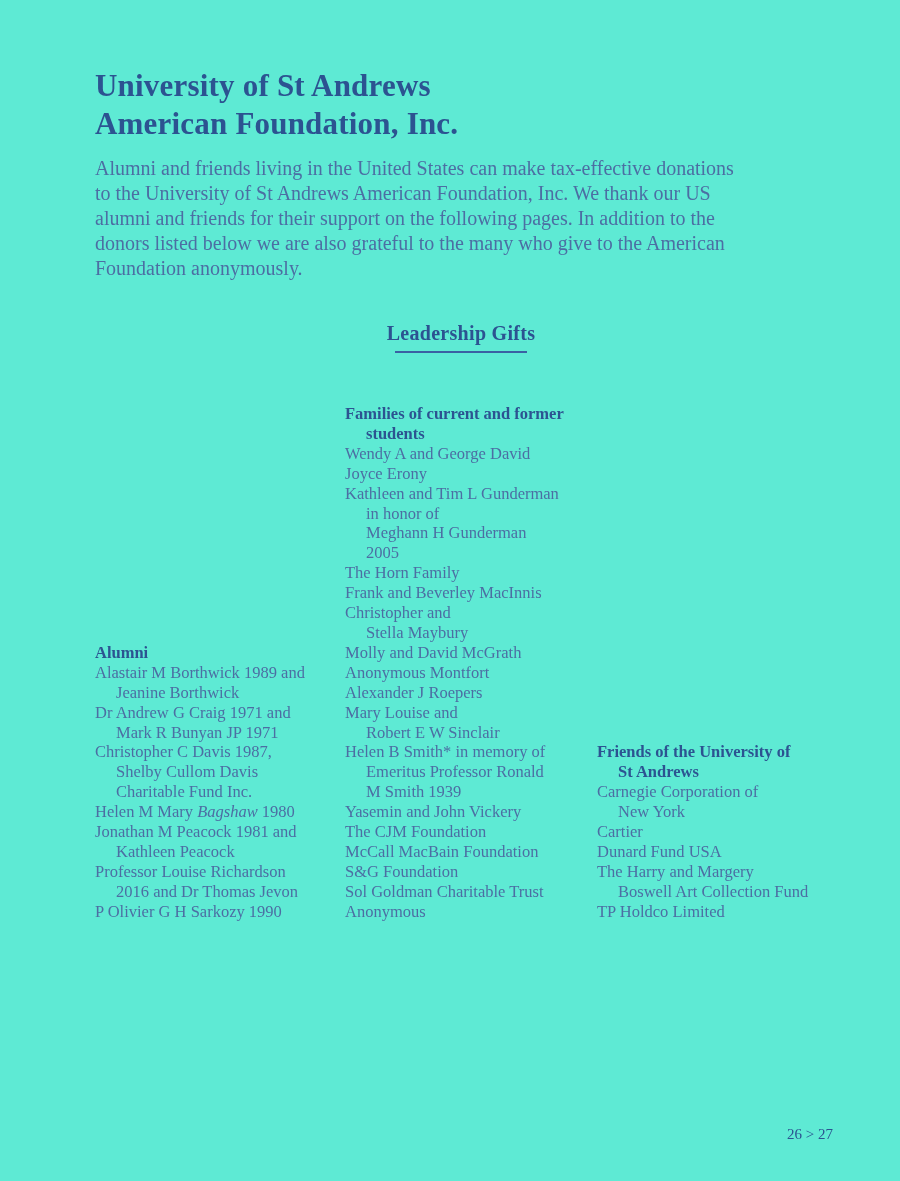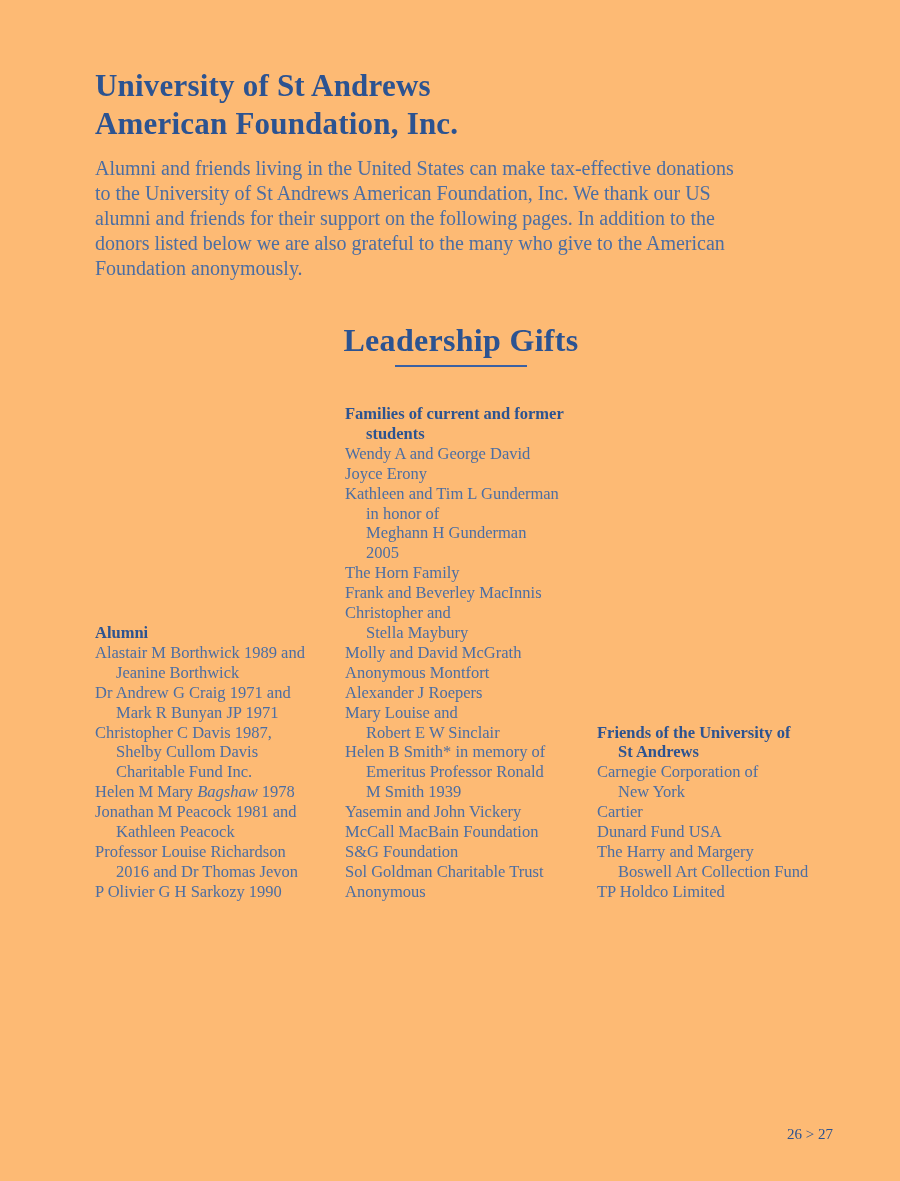--- a/index.html
+++ b/index.html
@@ -5,21 +5,21 @@
   :root{
     --c-dark:#2c5391;
     --c-body:#4c6ea3;
     --c-rule:#3a61a3;
   }
   html,body{margin:0;padding:0;background:#ffffff;}
   .page{
     position:relative;
     width:900px;
     height:1181px;
-    background:#fdba74;
+    background:#5eead4;
     font-family:"Liberation Serif","DejaVu Serif",serif;
     overflow:hidden;
   }
   .title{
     position:absolute;
     left:95px;
     top:46px;
     font-size:31px;
     font-weight:700;
     line-height:38px;
@@ -37,21 +37,21 @@
   }
   .intro-line{white-space:nowrap;}
   .section{
     position:absolute;
     left:95px;
     top:322px;
     width:732px;
     text-align:center;
   }
   .section-title{
-    font-size:32px;
+    font-size:20px;
     font-weight:700;
     color:var(--c-dark);
     letter-spacing:0.3px;
     margin:0;
     display:block;
   }
   .heading-rule{
     width:132px;
     height:2px;
     background:var(--c-rule);
@@ -123,21 +123,21 @@
         <div>
           <div class="line">Dr Andrew G Craig 1971 and</div>
           <div class="line cont">Mark R Bunyan JP 1971</div>
         </div>
         <div>
           <div class="line">Christopher C Davis 1987,</div>
           <div class="line cont">Shelby Cullom Davis</div>
           <div class="line cont">Charitable Fund Inc.</div>
         </div>
         <div>
-          <div class="line"><span>Helen M Mary </span><em>Bagshaw</em><span> 1978</span></div>
+          <div class="line"><span>Helen M Mary </span><em>Bagshaw</em><span> 1980</span></div>
         </div>
         <div>
           <div class="line">Jonathan M Peacock 1981 and</div>
           <div class="line cont">Kathleen Peacock</div>
         </div>
         <div>
           <div class="line">Professor Louise Richardson</div>
           <div class="line cont">2016 and Dr Thomas Jevon</div>
         </div>
         <div>
@@ -186,20 +186,23 @@
         </div>
         <div>
           <div class="line">Helen B Smith* in memory of</div>
           <div class="line cont">Emeritus Professor Ronald</div>
           <div class="line cont">M Smith 1939</div>
         </div>
         <div>
           <div class="line">Yasemin and John Vickery</div>
         </div>
         <div>
+          <div class="line">The CJM Foundation</div>
+        </div>
+        <div>
           <div class="line">McCall MacBain Foundation</div>
         </div>
         <div>
           <div class="line">S&amp;G Foundation</div>
         </div>
         <div>
           <div class="line">Sol Goldman Charitable Trust</div>
         </div>
         <div>
           <div class="line">Anonymous</div>

